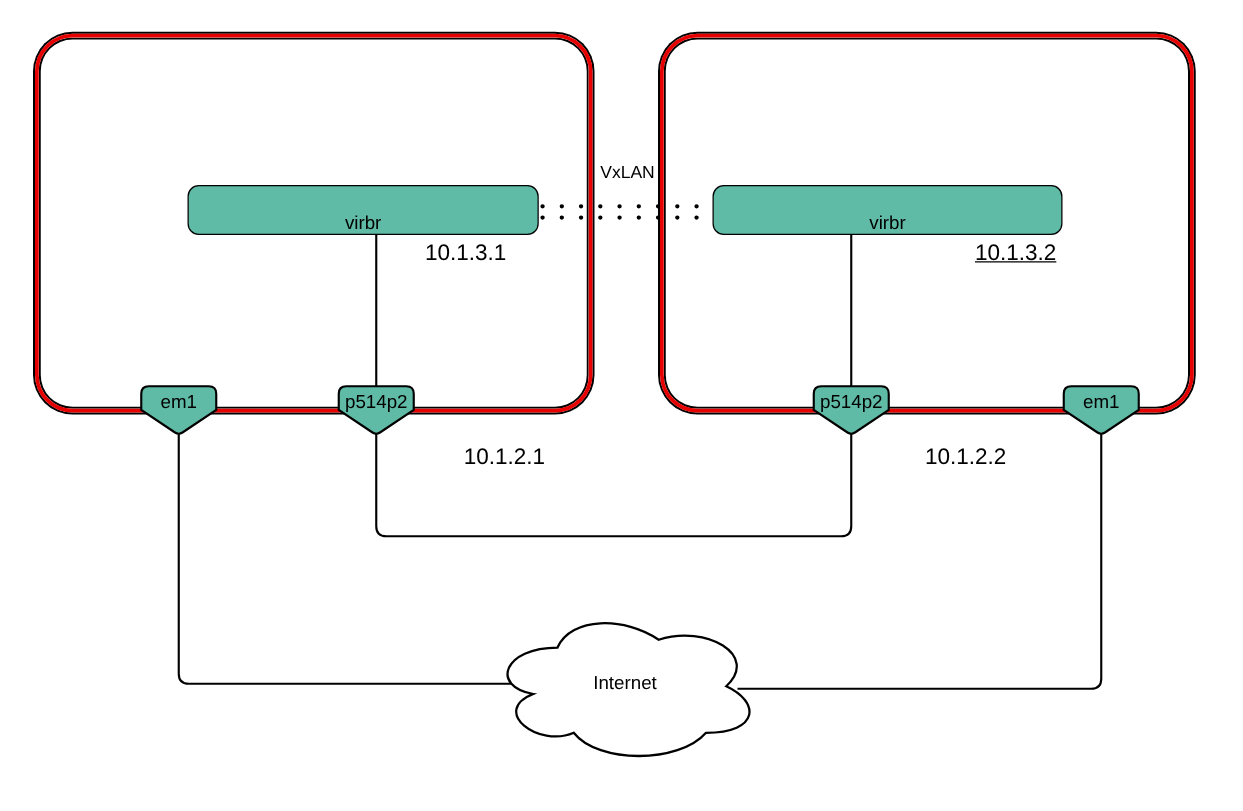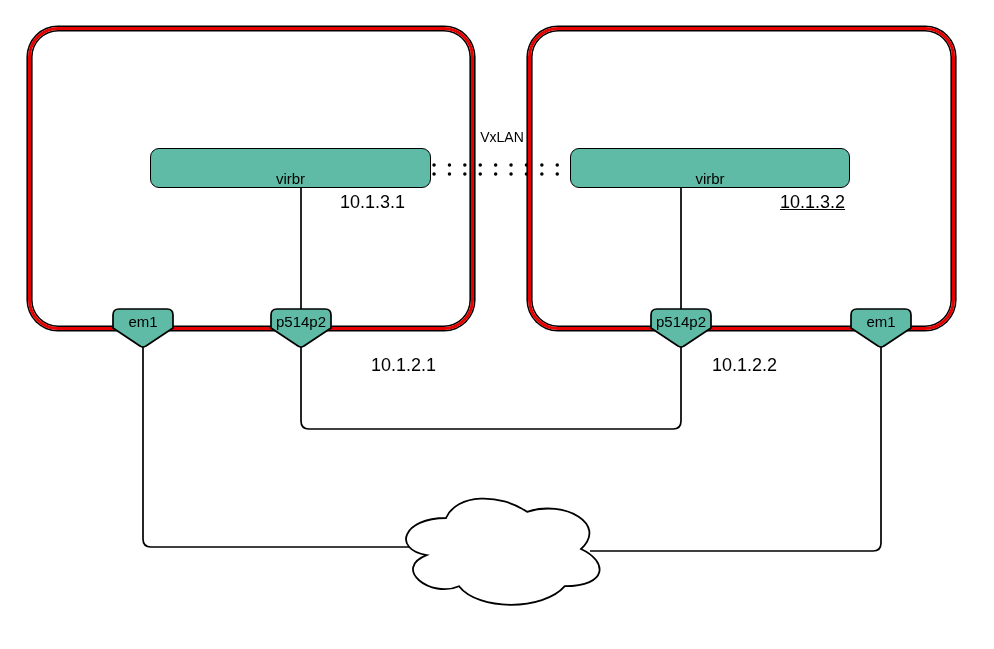--- a/index.html
+++ b/index.html
@@ -35,21 +35,21 @@
     display: flex; align-items: flex-end; justify-content: center;
     font-size: 15px;
   }
   .bridge-left  { left: 150px; width: 279px; }
   .bridge-right { left: 570px; width: 278px; }
 
   .label { position: absolute; font-size: 18px; white-space: nowrap; }
   .ip-131 { left: 340px; top: 192px; }
   .ip-132 { left: 780px; top: 192px; text-decoration: underline; }
   .ip-121 { left: 324px; top: 355px; margin-left: 47px; }
-  .ip-122 { left: 712px; top: 355px; }
+  .ip-122 { left: 740px; top: 355px; }
   .vxlan-label { left: 452px; top: 129px; width: 100px; text-align: center; font-size: 14px; }
 
   .port-label {
     position: absolute;
     top: 310px; height: 22px; width: 70px;
     display: flex; align-items: center; justify-content: center;
     font-size: 15px; white-space: nowrap;
   }
   .port-em1-left     { left: 108px; }
   .port-p514p2-left  { left: 266px; }
@@ -114,14 +114,15 @@
   <div class="label ip-121">10.1.2.1</div>
   <div class="label ip-122">10.1.2.2</div>
 
   <div class="label vxlan-label">VxLAN</div>
 
   <div class="port-label port-em1-left">em1</div>
   <div class="port-label port-p514p2-left">p514p2</div>
   <div class="port-label port-p514p2-right">p514p2</div>
   <div class="port-label port-em1-right">em1</div>
 
+  <div class="internet-label">Internet</div>
 
 </div>
 
 </body></html>

